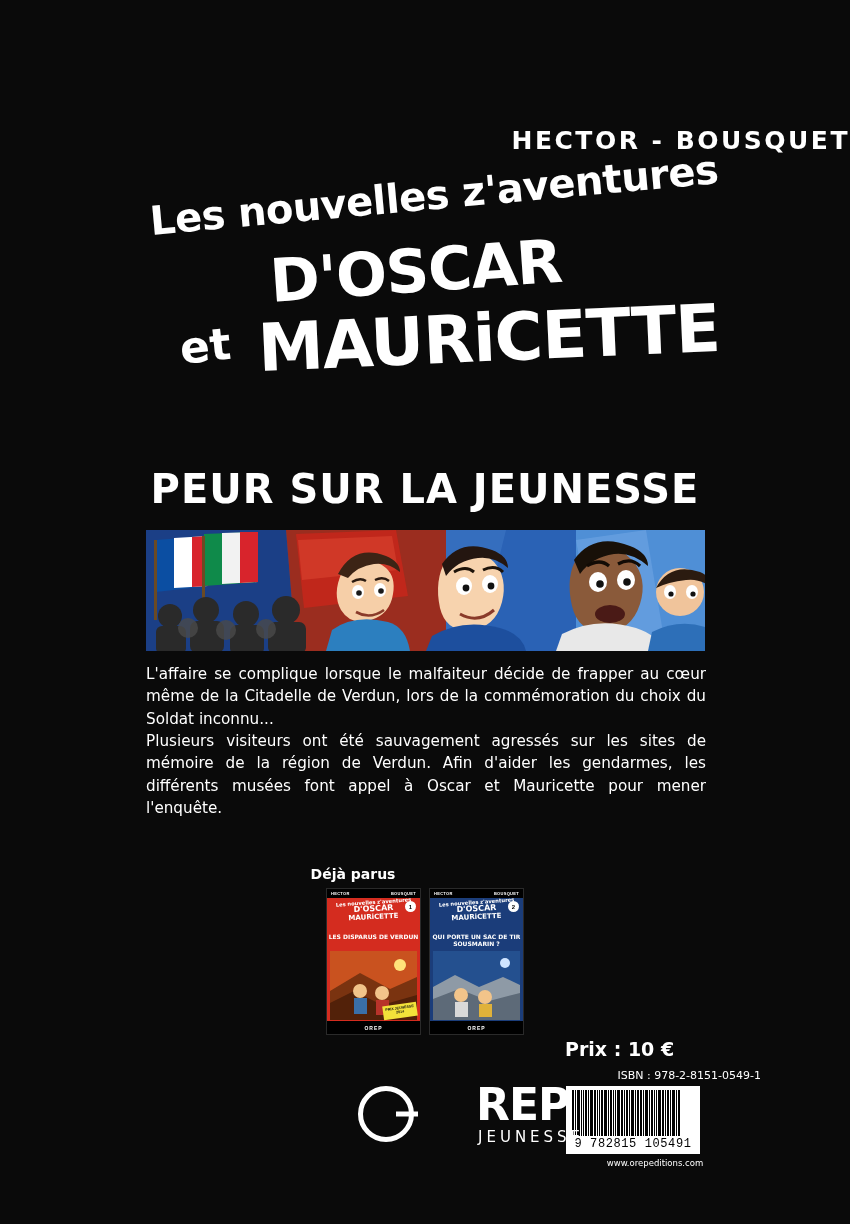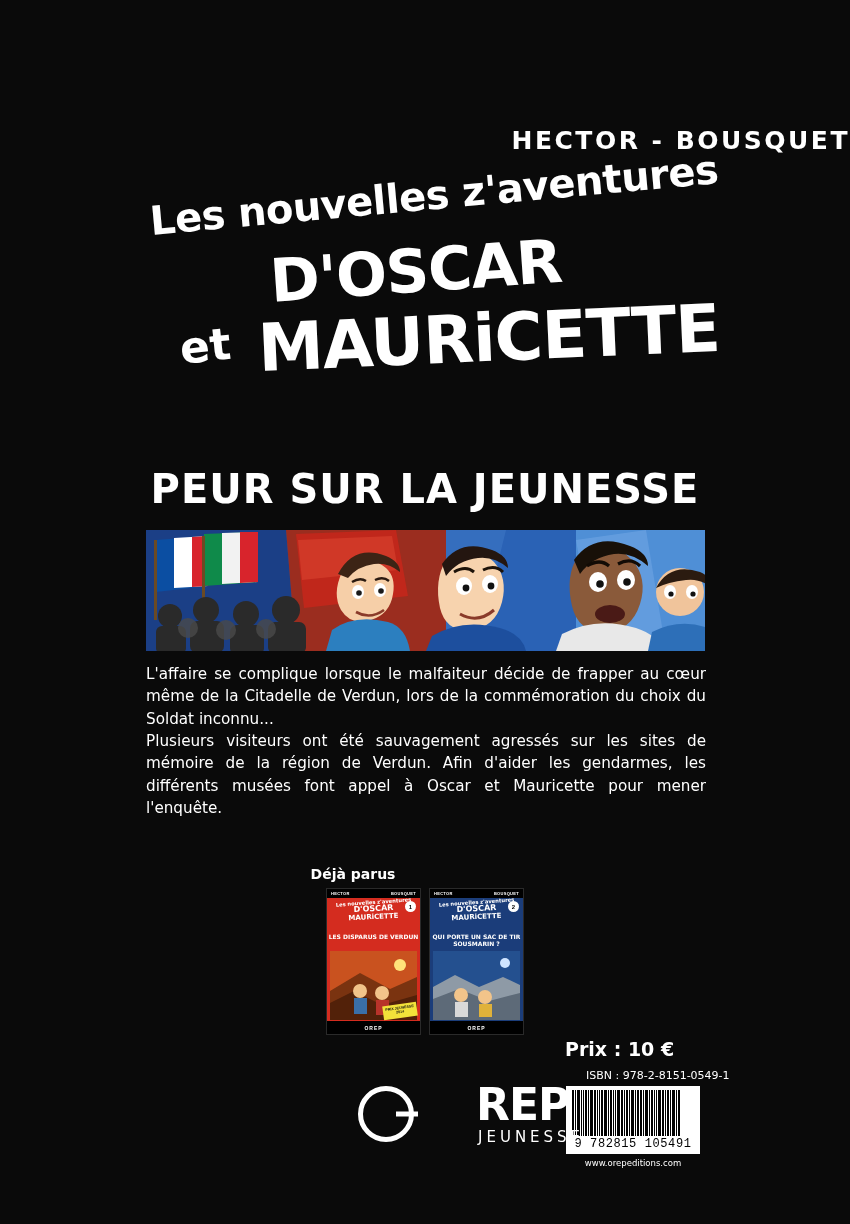--- a/index.html
+++ b/index.html
@@ -259,23 +259,23 @@
     width: 225px;
     text-align: left;
     font-family: "DejaVu Sans", sans-serif;
     font-weight: bold;
     font-size: 19px;
     color: #ffffff;
   }
   .isbn-text {
     position: absolute;
     top: 1069px;
-    left: 586px;
+    left: 536px;
     width: 225px;
-    text-align: left;
+    text-align: right;
     font-family: "DejaVu Sans", sans-serif;
     font-size: 11px;
     color: #ffffff;
   }
 
   
   .barcode-box {
     position: absolute;
     top: 1086px;
     left: 566px;
@@ -301,21 +301,21 @@
     font-family: "Liberation Mono", monospace;
     font-size: 12px;
     color: #000;
     text-align: center;
     letter-spacing: 0.6px;
     margin-top: 1px;
   }
   .website {
     position: absolute;
     top: 1158px;
-    left: 566px;
+    left: 588px;
     width: 134px;
     text-align: center;
     font-family: "DejaVu Sans", sans-serif;
     font-size: 8.5px;
     color: #ffffff;
   }
 
   
   .logo {
     position: absolute;

